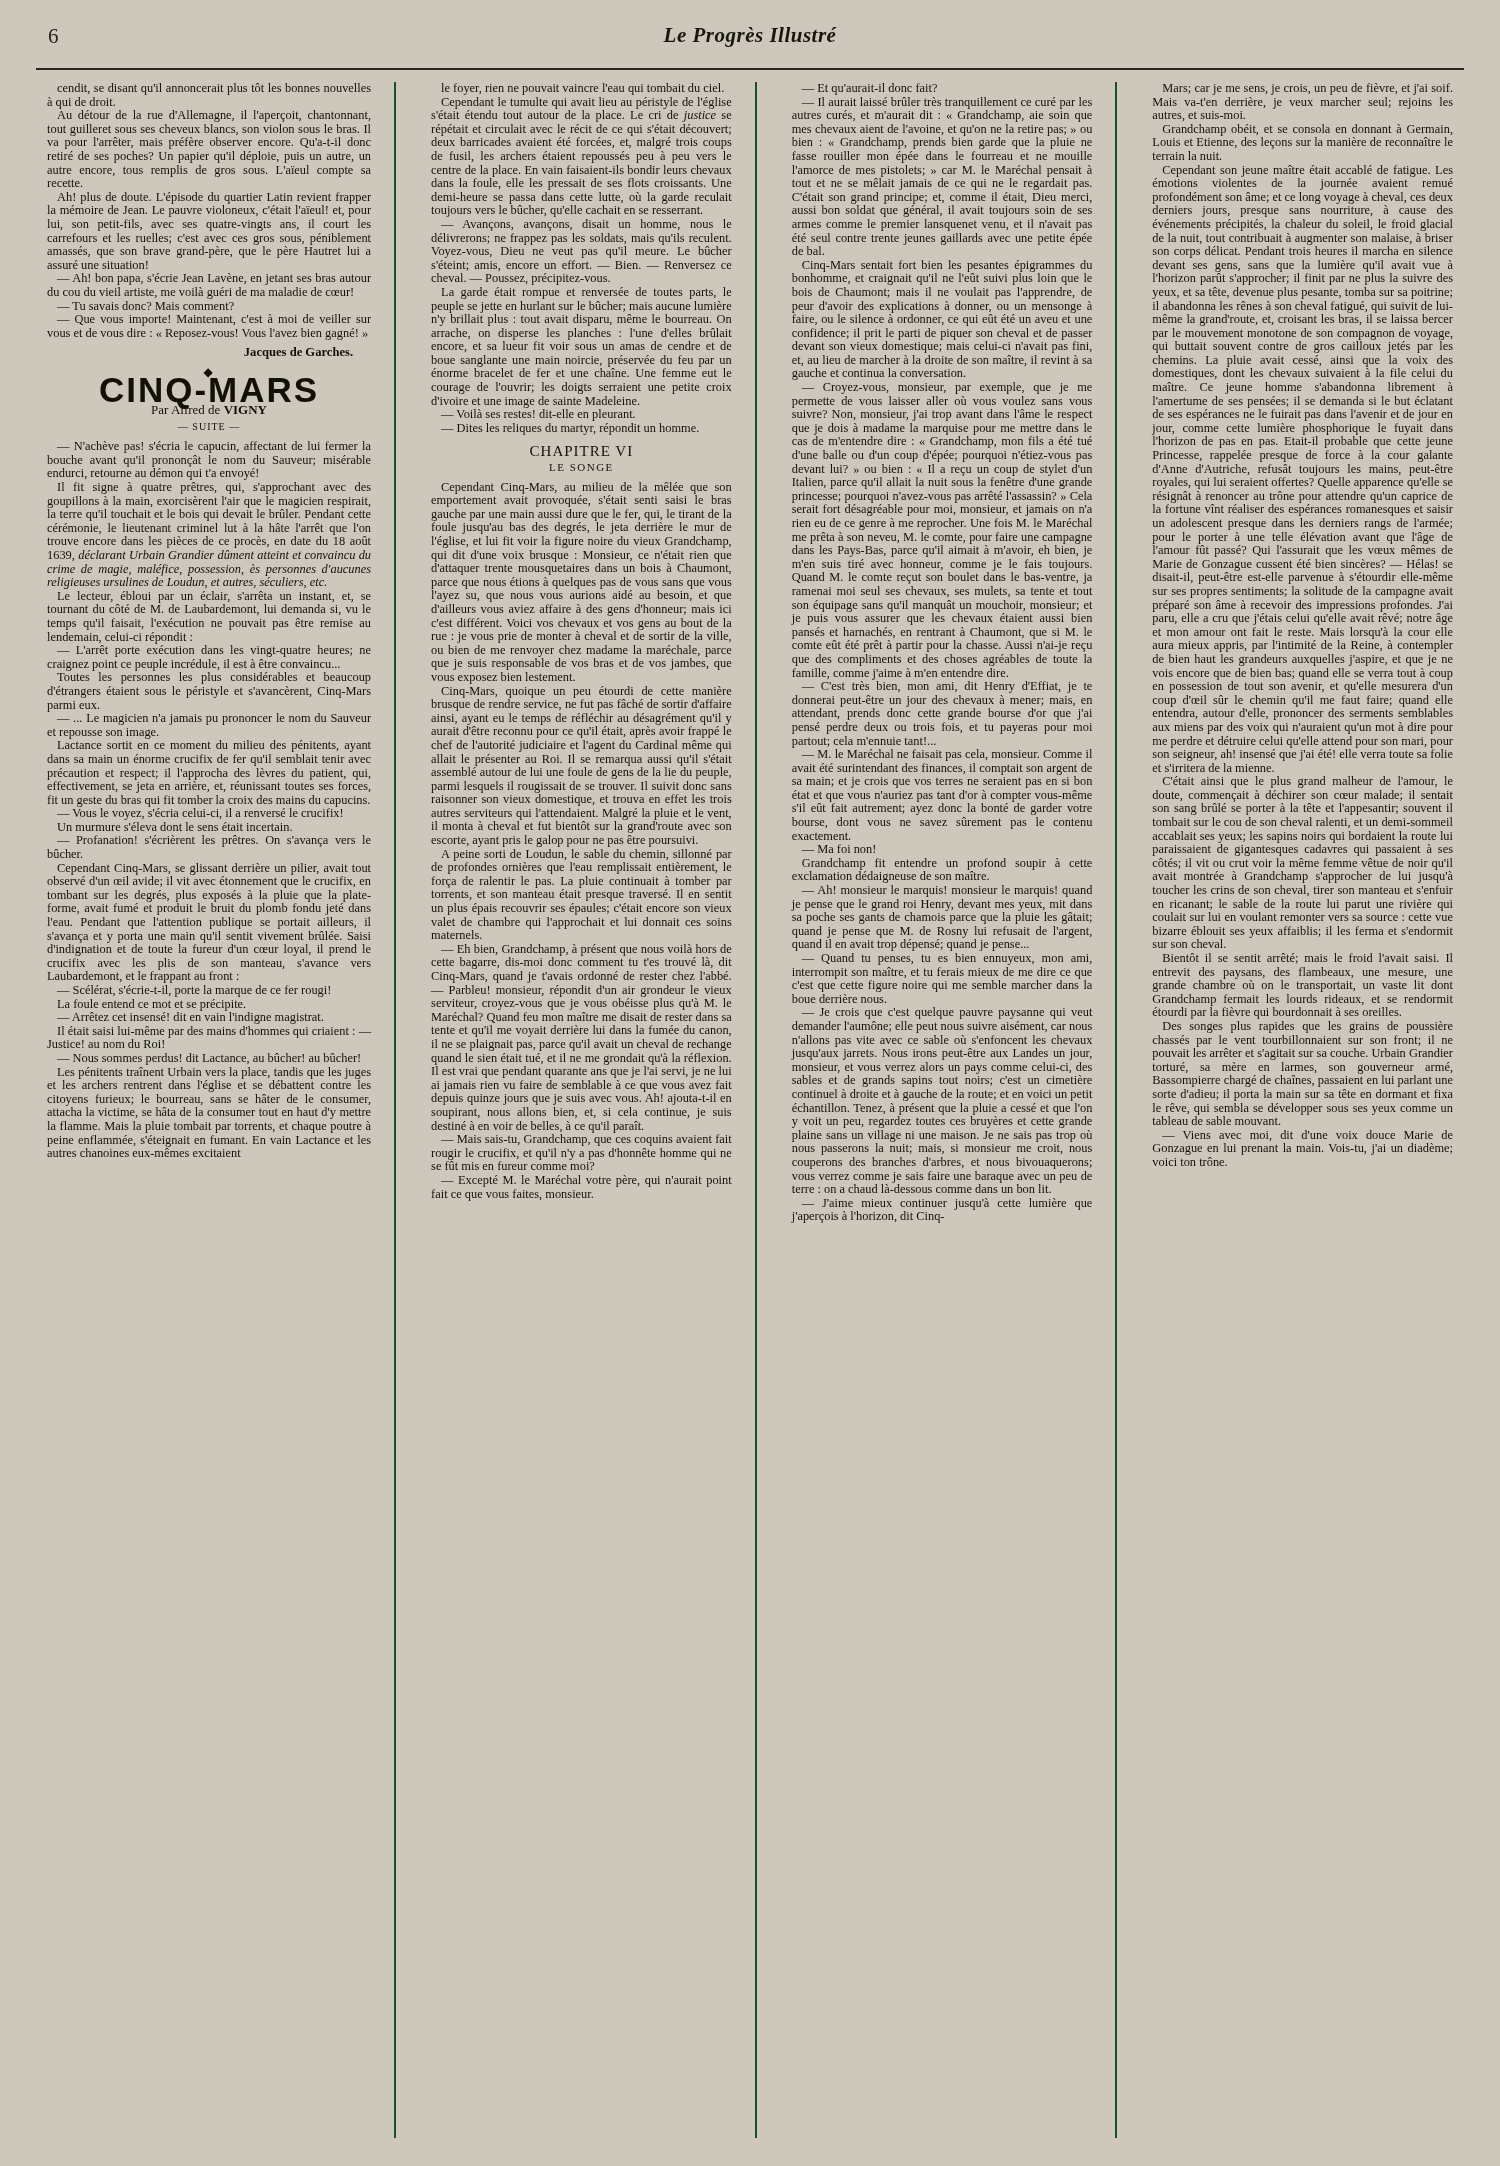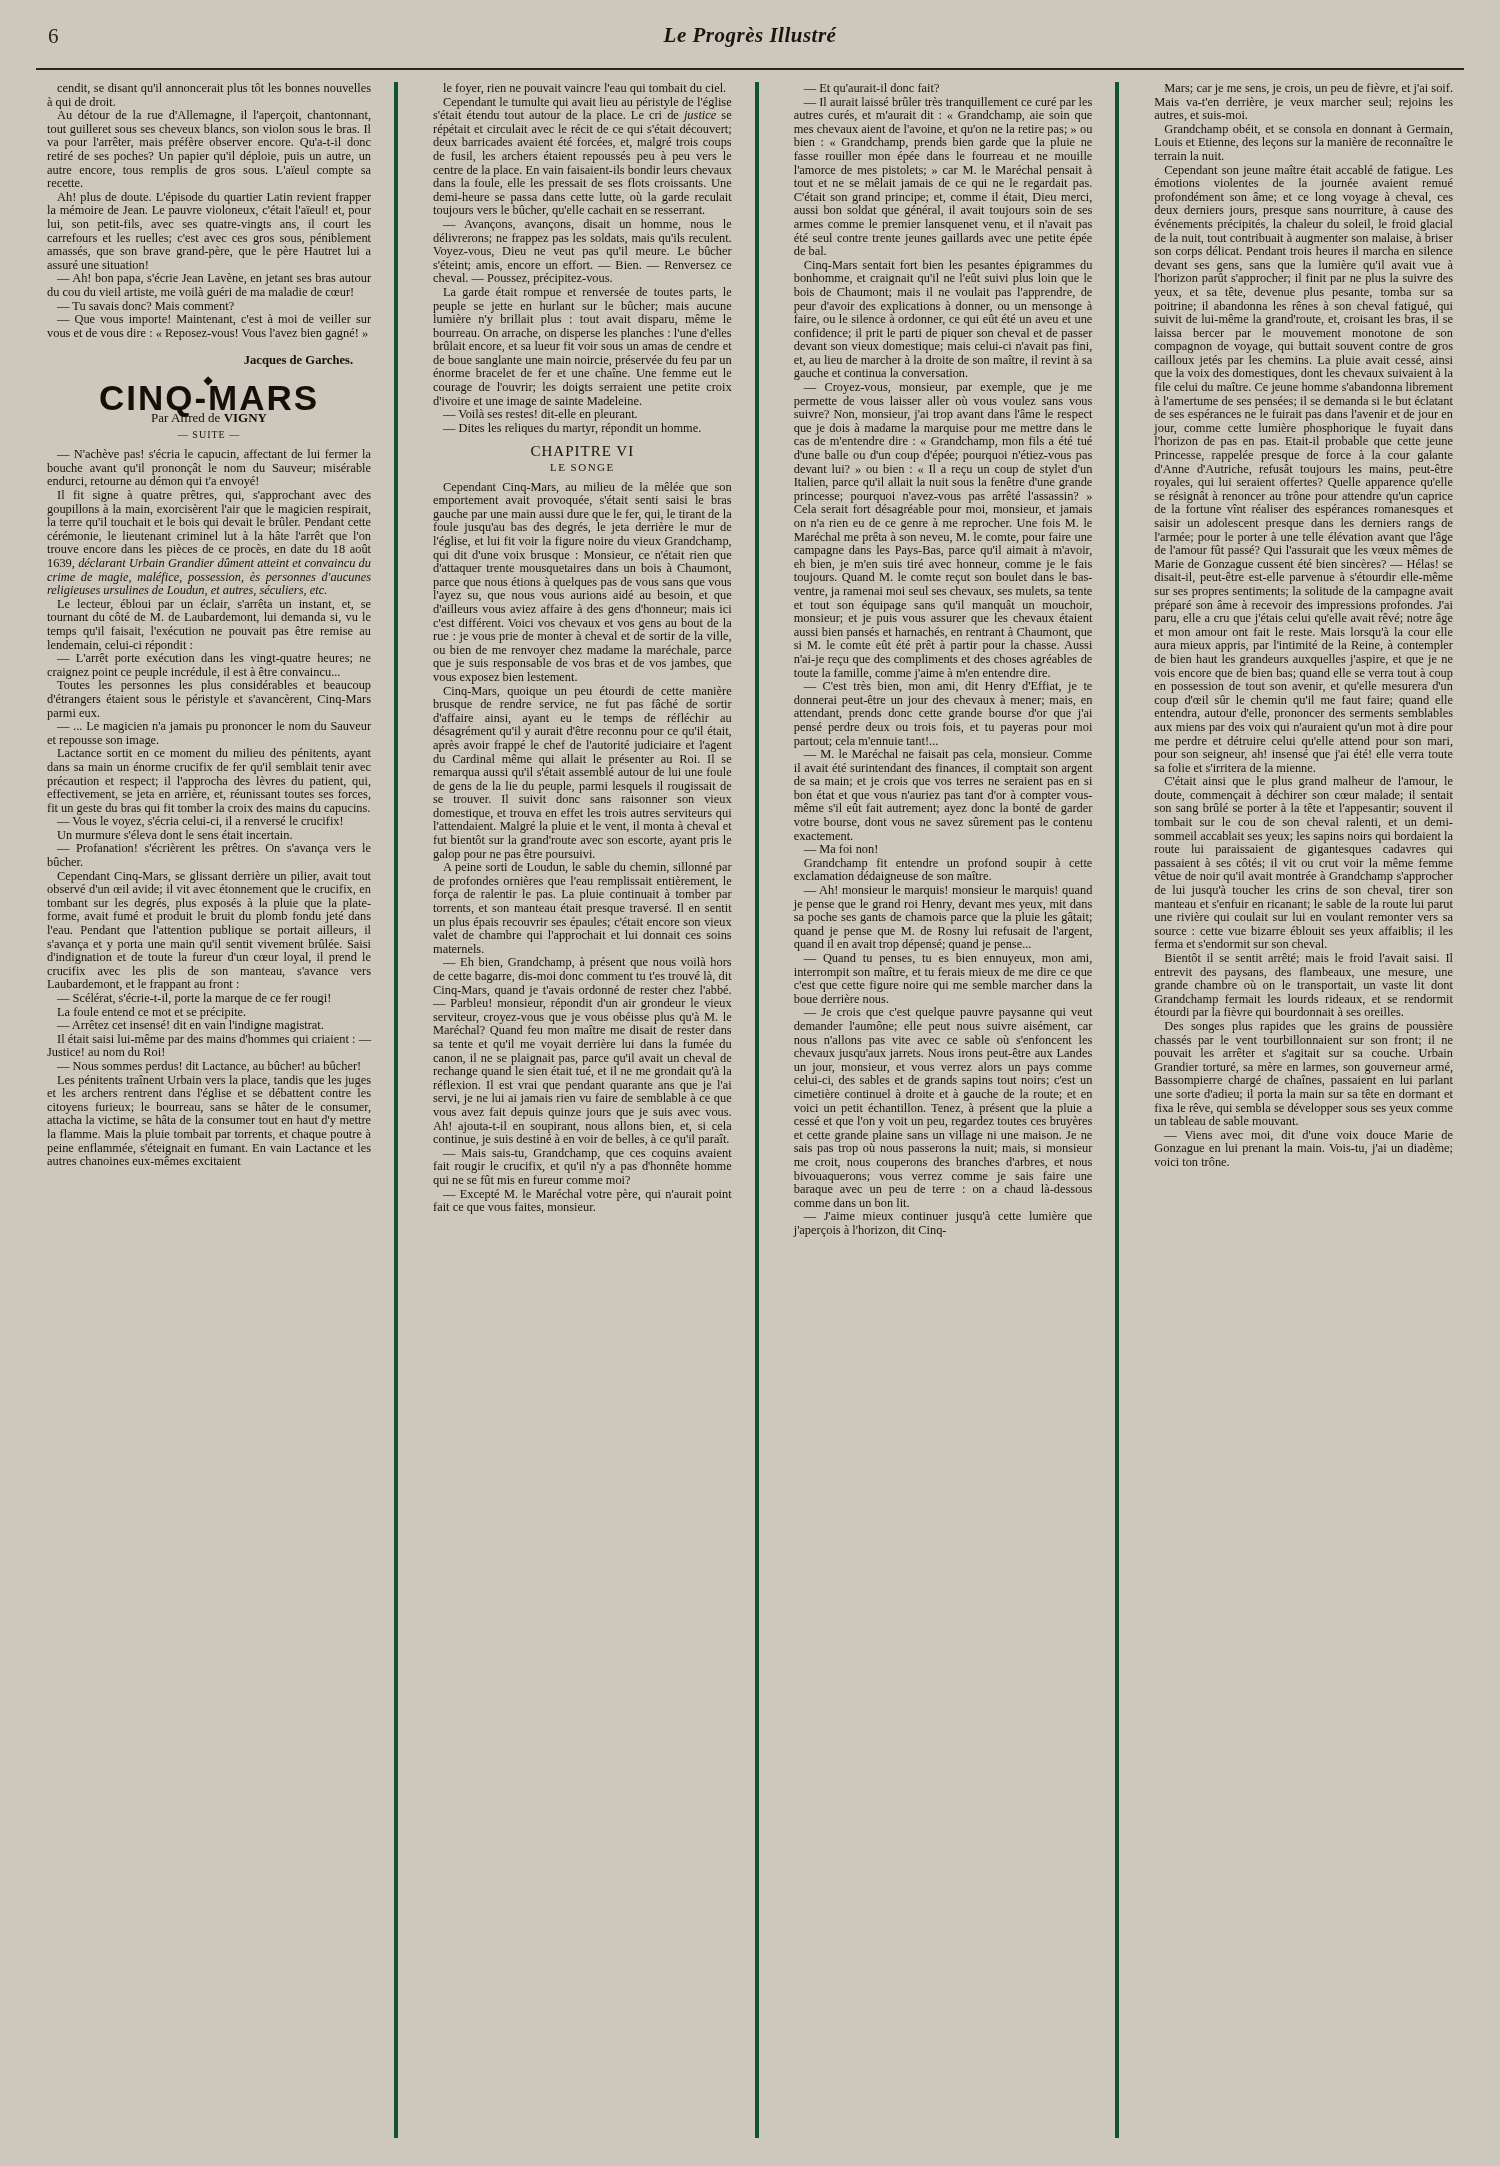--- a/index.html
+++ b/index.html
@@ -56,32 +56,32 @@
     box-sizing: border-box;
     padding: 0 13px;
     font-size: 12.4px;
     line-height: 13.6px;
     text-align: justify;
     hyphens: auto;
     -webkit-hyphens: auto;
     overflow: hidden;
   }
   .col + .col {
-    border-left: 4px solid #14532d;
+    border-left: 2px solid #14532d;
     padding-left: 35px;
   }
   p {
     margin: 0;
     text-indent: 10px;
   }
   .sig {
     text-align: right;
     font-weight: bold;
     font-size: 12.6px;
-    margin-top: 14px;
+    margin-top: 6px;
     padding-right: 18px;
   }
   .diamond {
     text-align: center;
     font-size: 12px;
     margin: 6px 0 4px 0;
     letter-spacing: 2px;
   }
   .feuilleton-title {
     text-align: center;

